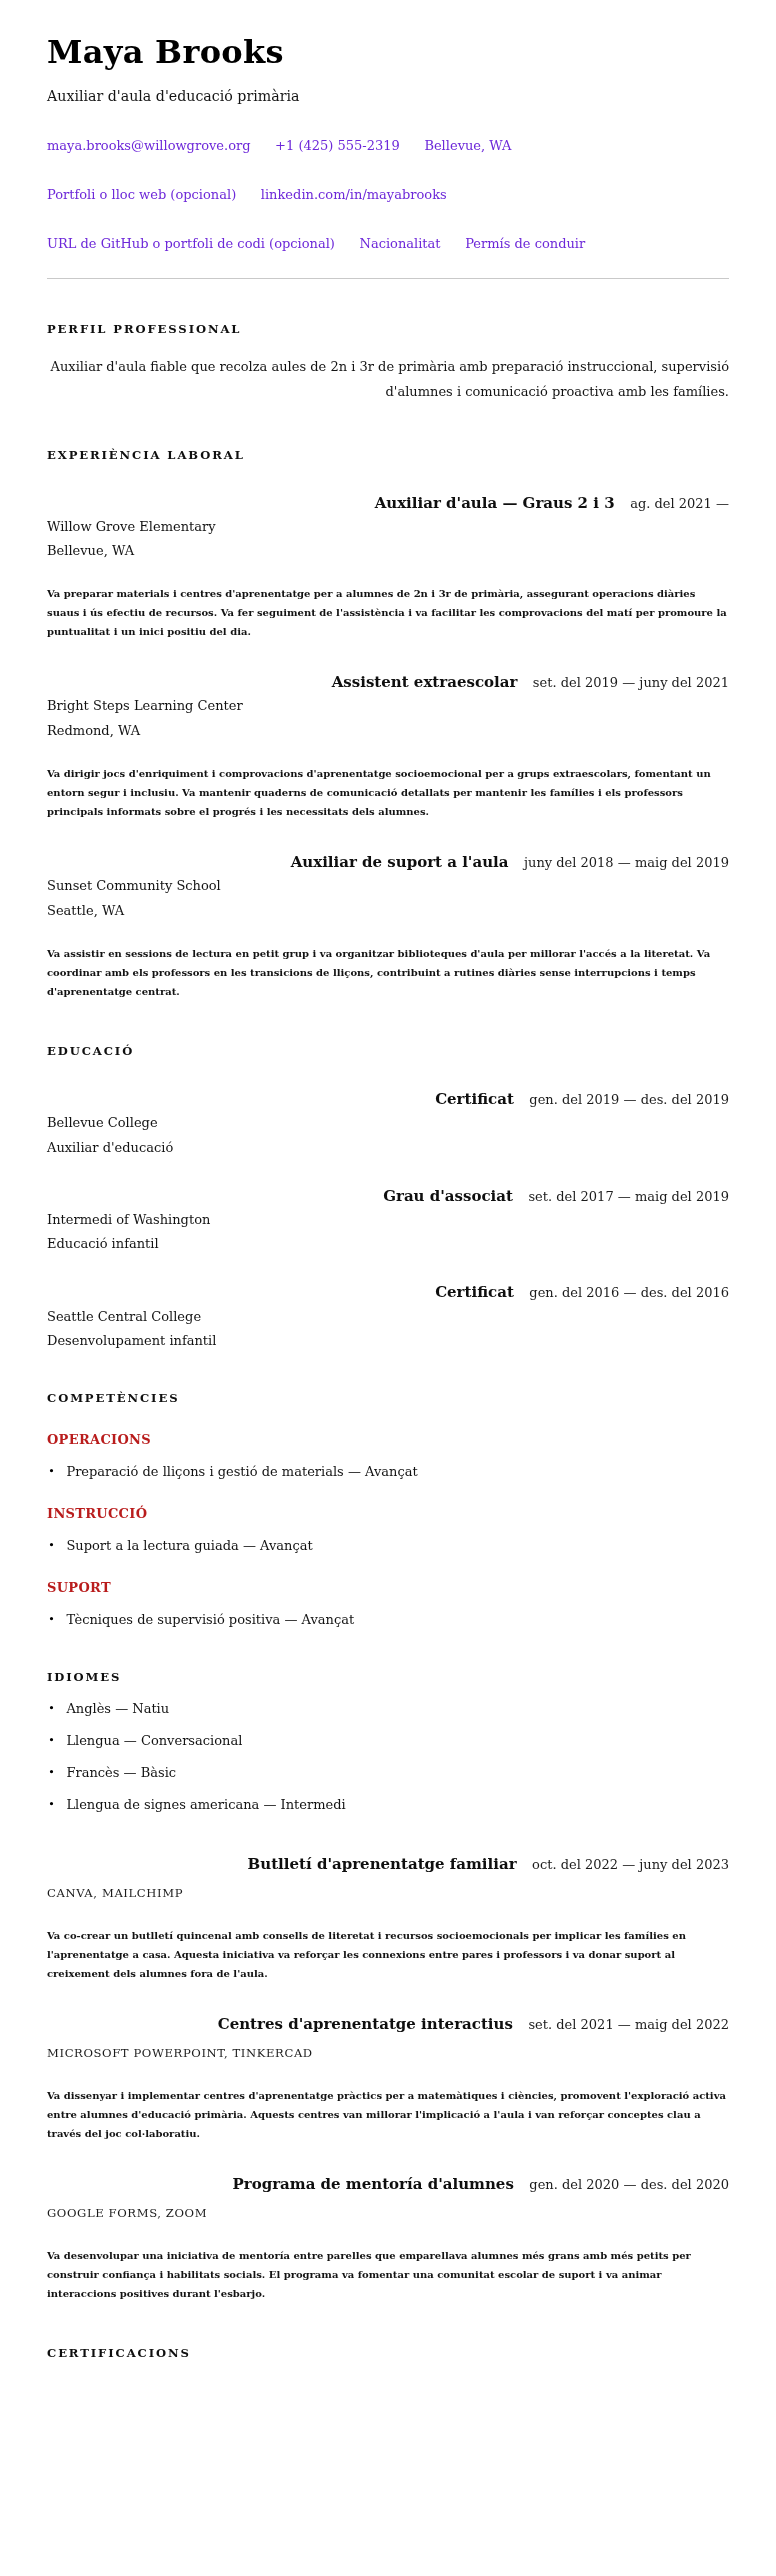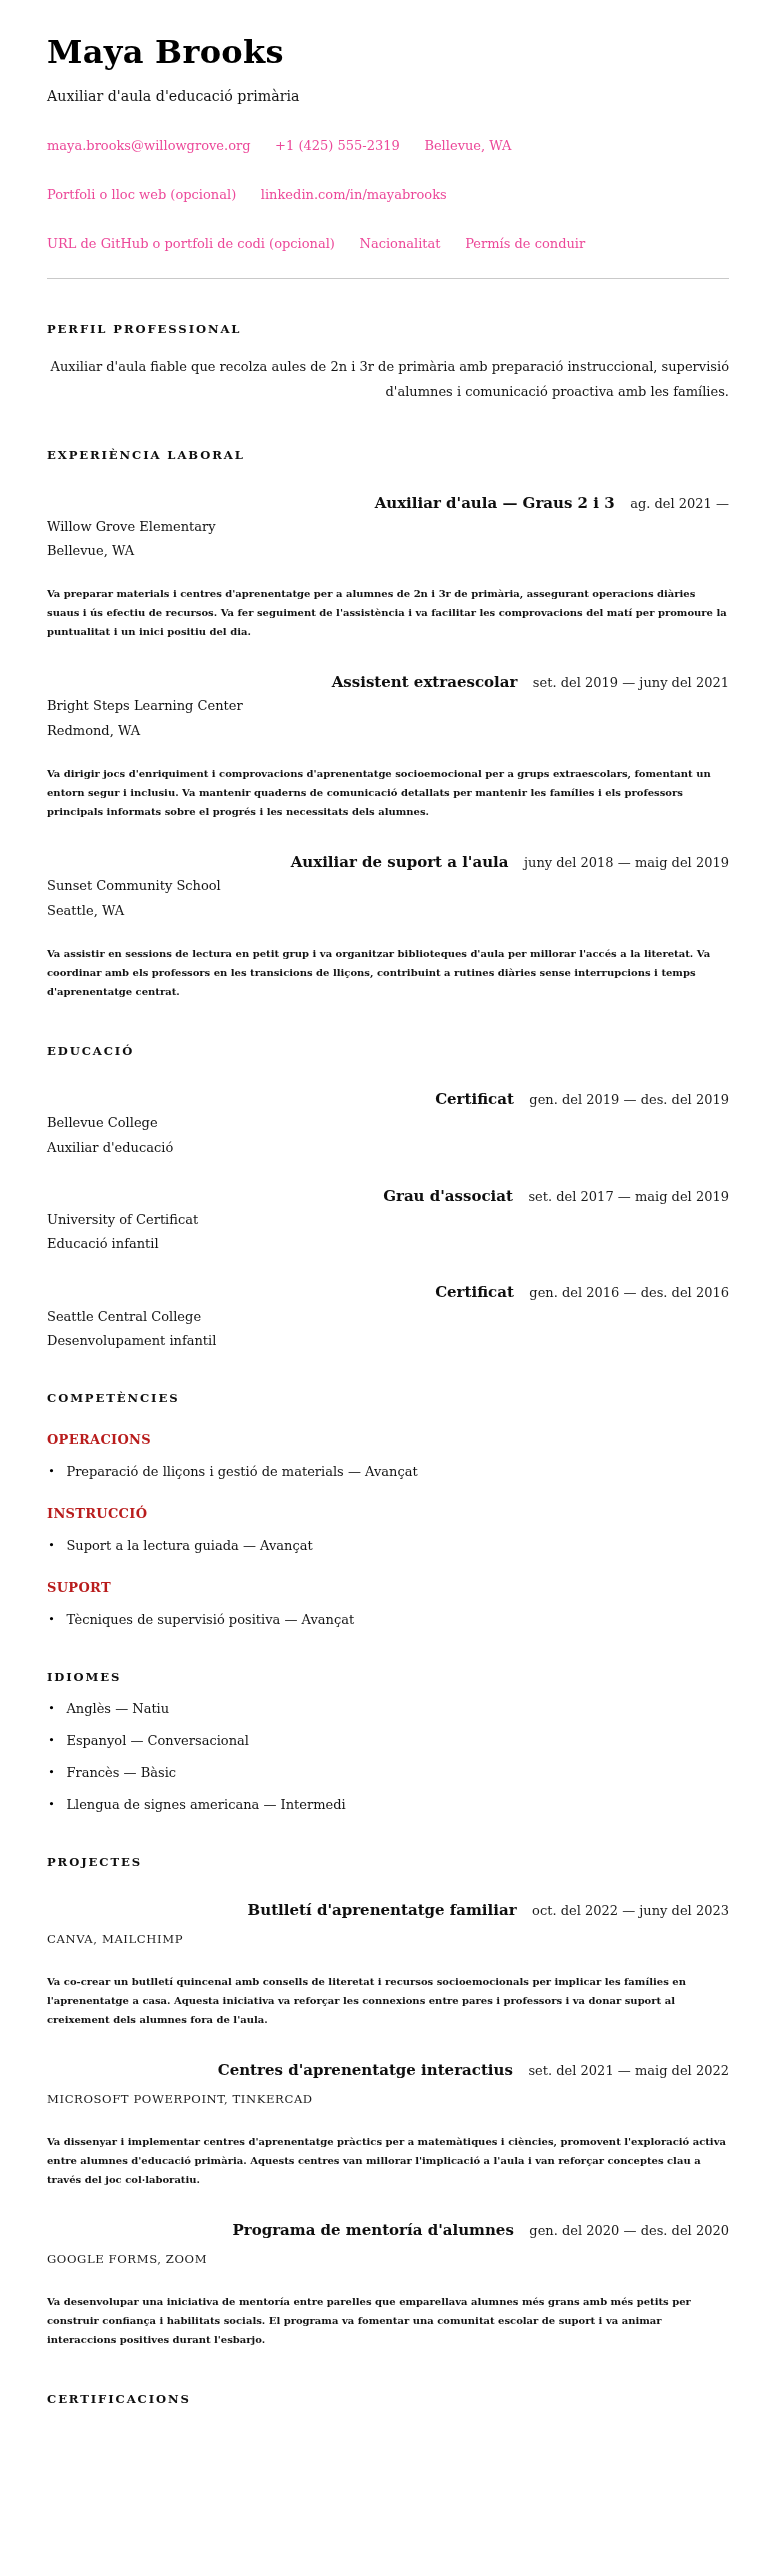--- a/index.html
+++ b/index.html
@@ -8,21 +8,21 @@
     width: 776px;
     color: #131313;
     font-family: "DejaVu Serif", "Liberation Serif", serif;
   }
   .page { padding: 34px 47px 45px 47px; }
 
   
   .name { font-size: 32px; font-weight: bold; color: #000; margin: 0; line-height: 1.15; letter-spacing: 0.3px; }
   .subtitle { font-size: 14.2px; margin-top: 17px; color: #151515; }
   .contacts { margin-top: 23px; }
-  .contact-row { display: flex; gap: 24.6px; font-size: 13px; margin-top: 34px; color: #ec4899; flex-wrap: nowrap; }
+  .contact-row { display: flex; gap: 24.6px; font-size: 13px; margin-top: 34px; color: #6d28d9; flex-wrap: nowrap; }
   hr.header-divider { border: none; border-top: 0.6px solid #c9c9c9; margin: 27px 0 0 0; }
 
   
   section { margin-top: 43px; }
   h2.sec {
     font-size: 11.6px; font-weight: bold; letter-spacing: 1.9px;
     color: #0f0f0f; margin: 0; text-transform: uppercase;
   }
   .profile-text { font-size: 13px; line-height: 1.9; margin: 19.4px 0 0 0; text-align: right; }
 
@@ -130,21 +130,21 @@
       </div>
       <div class="entry-org">Bellevue College</div>
       <div class="entry-loc">Auxiliar d'educació</div>
     </article>
 
     <article class="entry">
       <div class="entry-head">
         <h3 class="entry-title">Grau d'associat</h3>
         <span class="entry-date">set. del 2017 — maig del 2019</span>
       </div>
-      <div class="entry-org">University of Certificat</div>
+      <div class="entry-org">Intermedi of Washington</div>
       <div class="entry-loc">Educació infantil</div>
     </article>
 
     <article class="entry">
       <div class="entry-head">
         <h3 class="entry-title">Certificat</h3>
         <span class="entry-date">gen. del 2016 — des. del 2016</span>
       </div>
       <div class="entry-org">Seattle Central College</div>
       <div class="entry-loc">Desenvolupament infantil</div>
@@ -174,28 +174,27 @@
       <ul class="bullets">
         <li>Tècniques de supervisió positiva — Avançat</li>
       </ul>
     </div>
   </section>
 
   <section>
     <h2 class="sec">IDIOMES</h2>
     <ul class="bullets" style="margin-top:11.6px;">
       <li>Anglès — Natiu</li>
-      <li>Espanyol — Conversacional</li>
+      <li>Llengua — Conversacional</li>
       <li>Francès — Bàsic</li>
       <li>Llengua de signes americana — Intermedi</li>
     </ul>
   </section>
 
   <section>
-    <h2 class="sec">PROJECTES</h2>
 
     <article class="entry">
       <div class="entry-head">
         <h3 class="entry-title">Butlletí d'aprenentatge familiar</h3>
         <span class="entry-date">oct. del 2022 — juny del 2023</span>
       </div>
       <div class="entry-tools">CANVA, MAILCHIMP</div>
       <p class="entry-desc">Va co-crear un butlletí quincenal amb consells de literetat i recursos socioemocionals per implicar les famílies en l'aprenentatge a casa. Aquesta iniciativa va reforçar les connexions entre pares i professors i va donar suport al creixement dels alumnes fora de l'aula.</p>
     </article>
 

